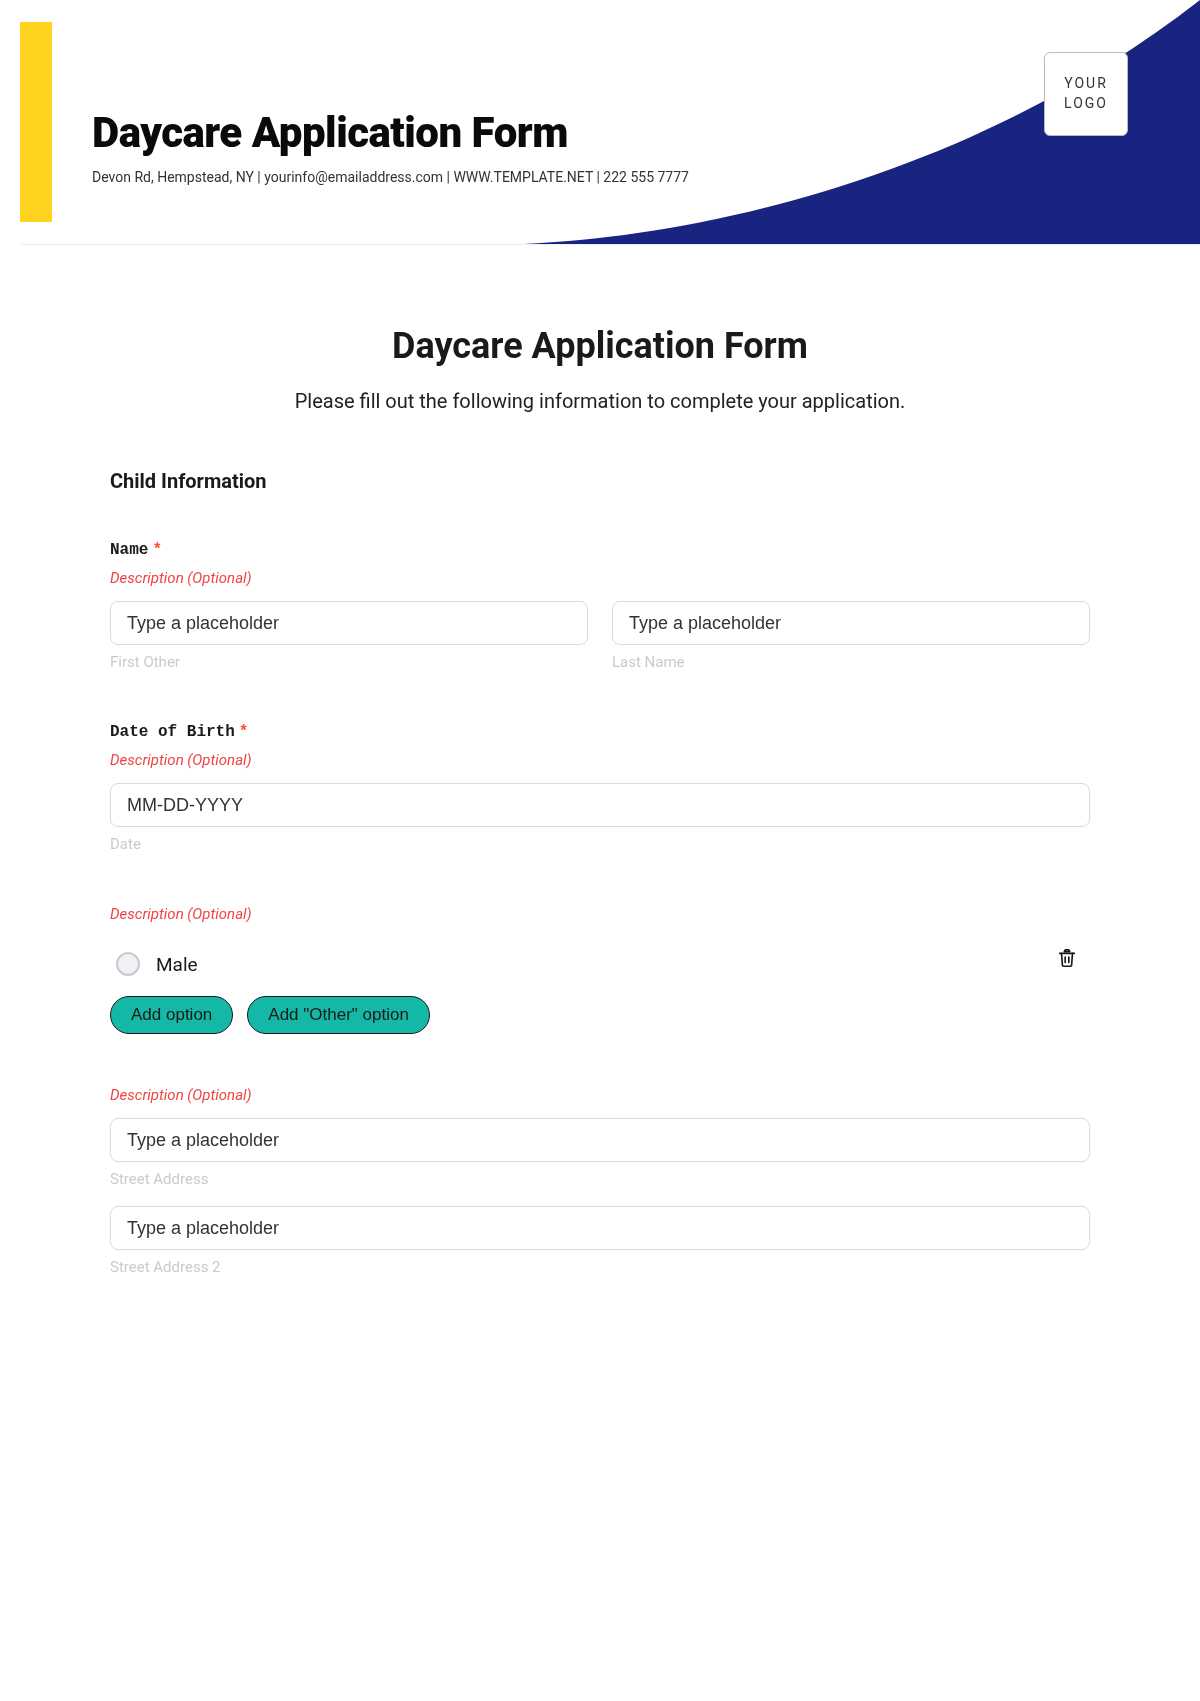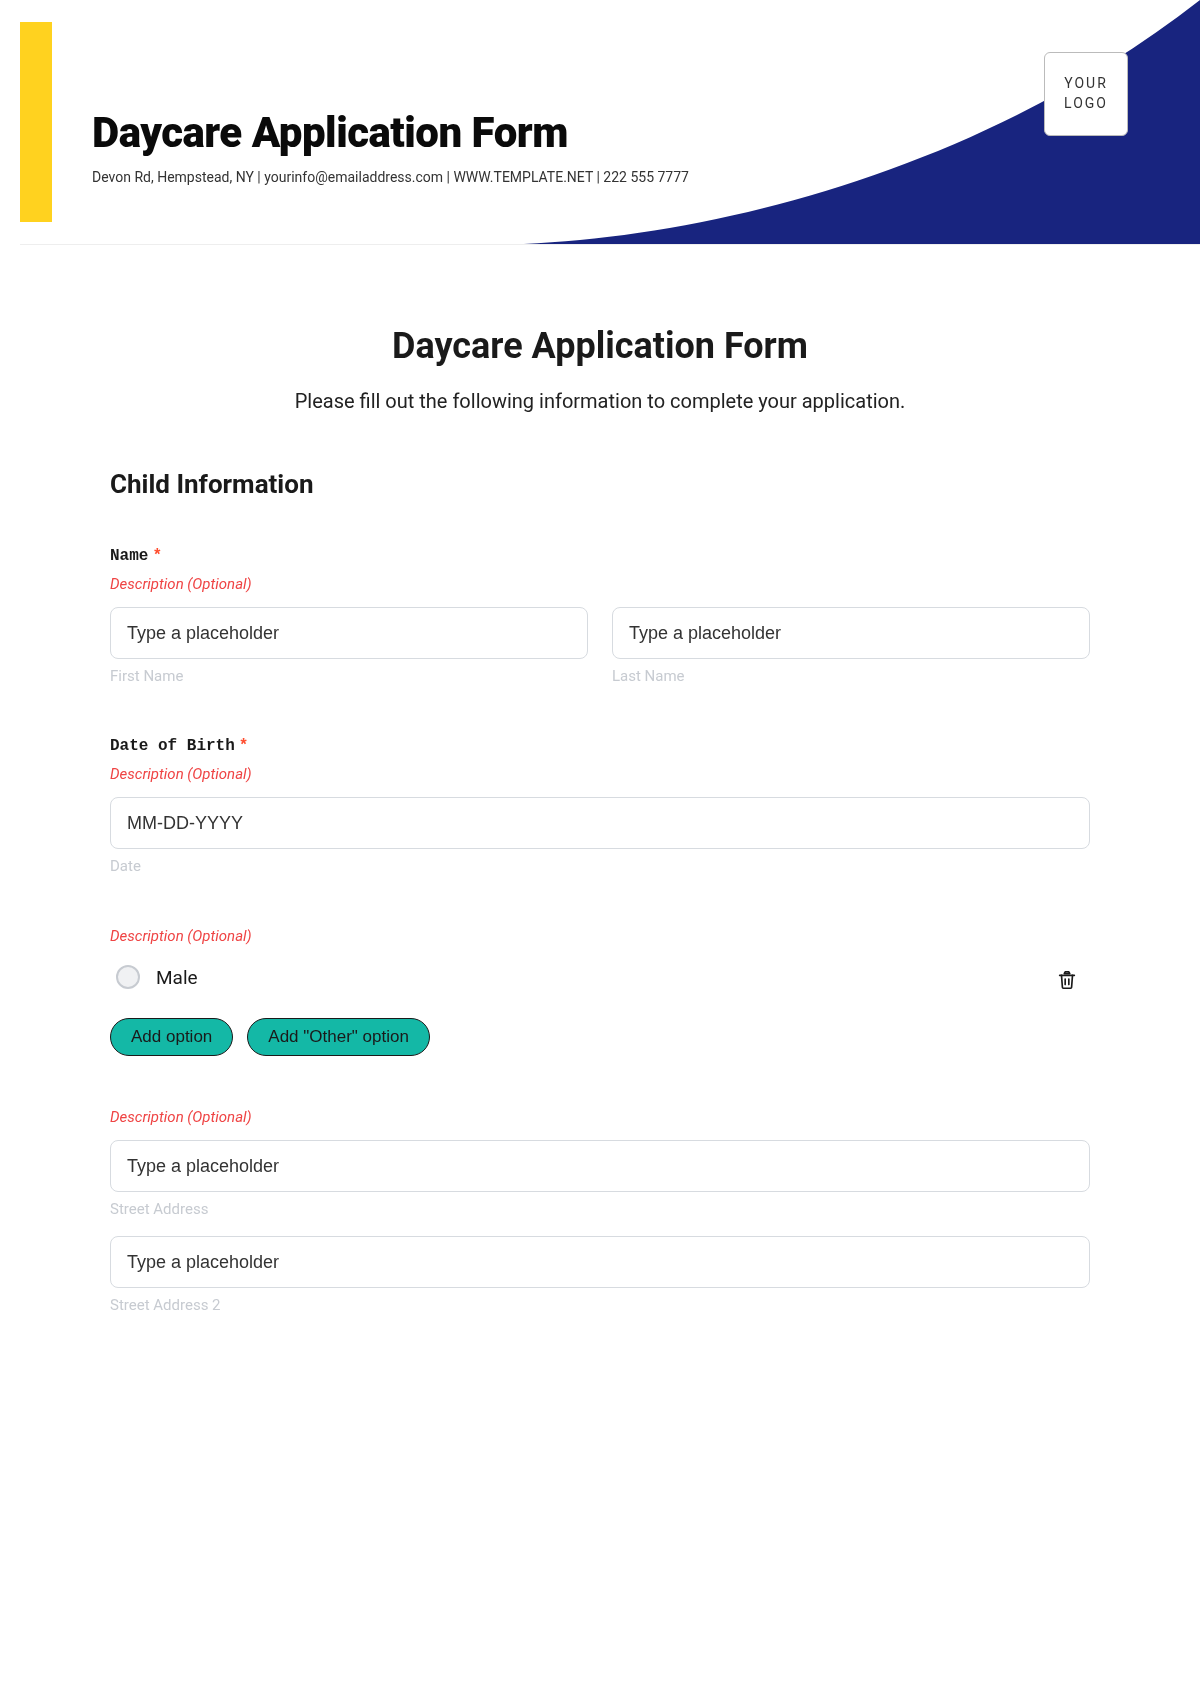--- a/index.html
+++ b/index.html
@@ -72,21 +72,21 @@
     color: #1a1a1a;
     margin-bottom: 22px;
   }
   .form-desc {
     text-align: center;
     font-size: 20px;
     color: #222;
     margin-bottom: 56px;
   }
   .section-title {
-    font-size: 26px;
+    font-size: 20px;
     font-weight: 700;
     color: #1a1a1a;
     margin-bottom: 48px;
     margin-top: 26px;
   }
   .field { margin-bottom: 52px; }
   .field-label {
     font-size: 16px;
     font-weight: 700;
     color: #1a1a1a;
@@ -100,37 +100,37 @@
     color: #ef4444;
     margin-bottom: 14px;
   }
   .row2 {
     display: flex;
     gap: 24px;
   }
   .col { flex: 1; }
   .text-input {
     width: 100%;
-    height: 52px;
+    height: 44px;
     border: 1px solid #d7dbe0;
     border-radius: 8px;
     padding: 0 16px;
     font-size: 18px;
     color: #333;
     background: #fff;
   }
   .text-input::placeholder { color: #333; }
   .sublabel {
     margin-top: 8px;
     font-size: 15px;
     color: #c7cbd1;
   }
   .radio-row {
     display: flex;
-    align-items: flex-start;
+    align-items: flex-end;
     justify-content: space-between;
     padding: 6px 8px 6px 6px;
     margin-bottom: 14px;
   }
   .radio-left { display: flex; align-items: center; gap: 16px; }
   .radio-circle {
     width: 24px; height: 24px;
     border: 2px solid #c7cbd1;
     border-radius: 50%;
     background: #f0f1f3;
@@ -183,21 +183,21 @@
   <h2 class="section-title">Child Information</h2>
 
   <div class="field">
     <div class="field-label">
       <span>Name</span><span class="req">*</span>
     </div>
     <div class="field-desc">Description (Optional)</div>
     <div class="row2">
       <div class="col">
         <input type="text" class="text-input" placeholder="Type a placeholder" style="">
-        <div class="sublabel">First Name</div>
+        <div class="sublabel">First Other</div>
       </div>
       <div class="col">
         <input type="text" class="text-input" placeholder="Type a placeholder" style="">
         <div class="sublabel">Last Name</div>
       </div>
     </div>
   </div>
 
   <div class="field">
     <div class="field-label">

